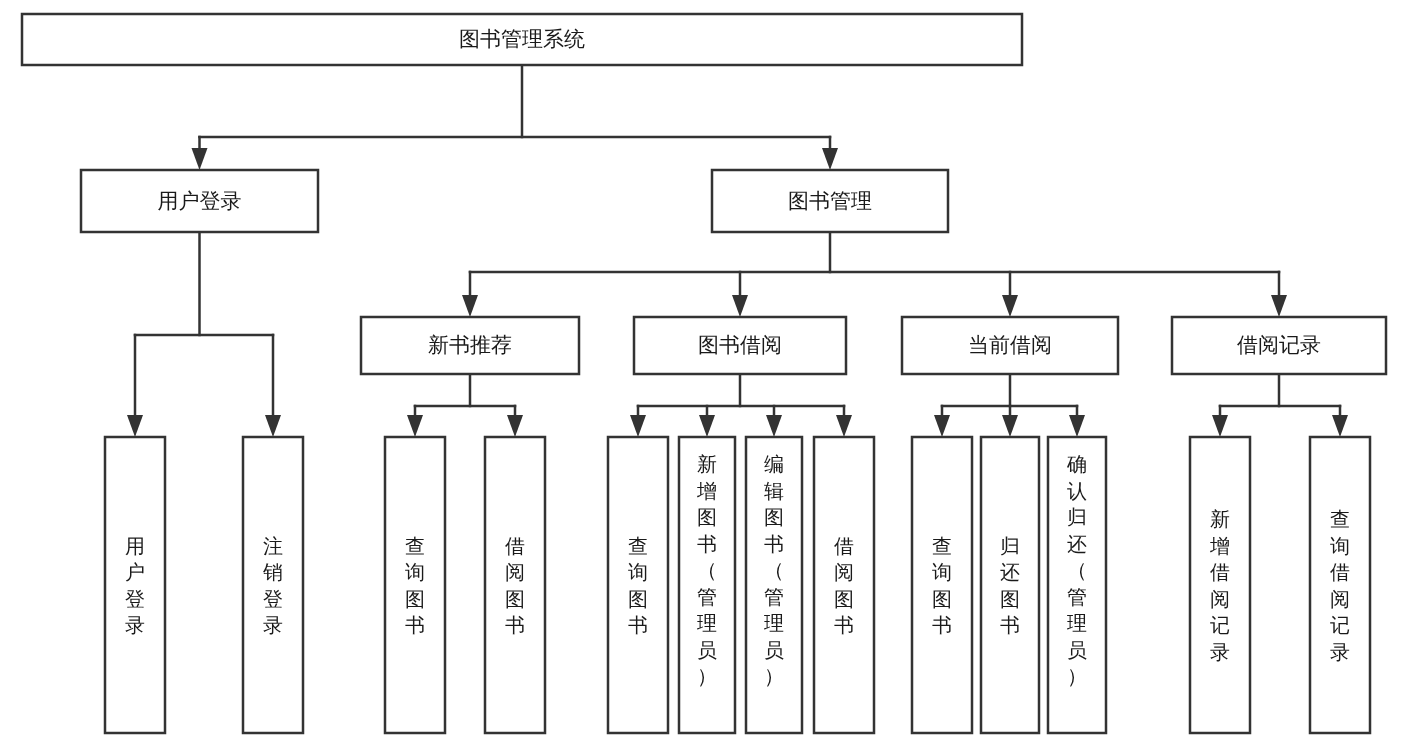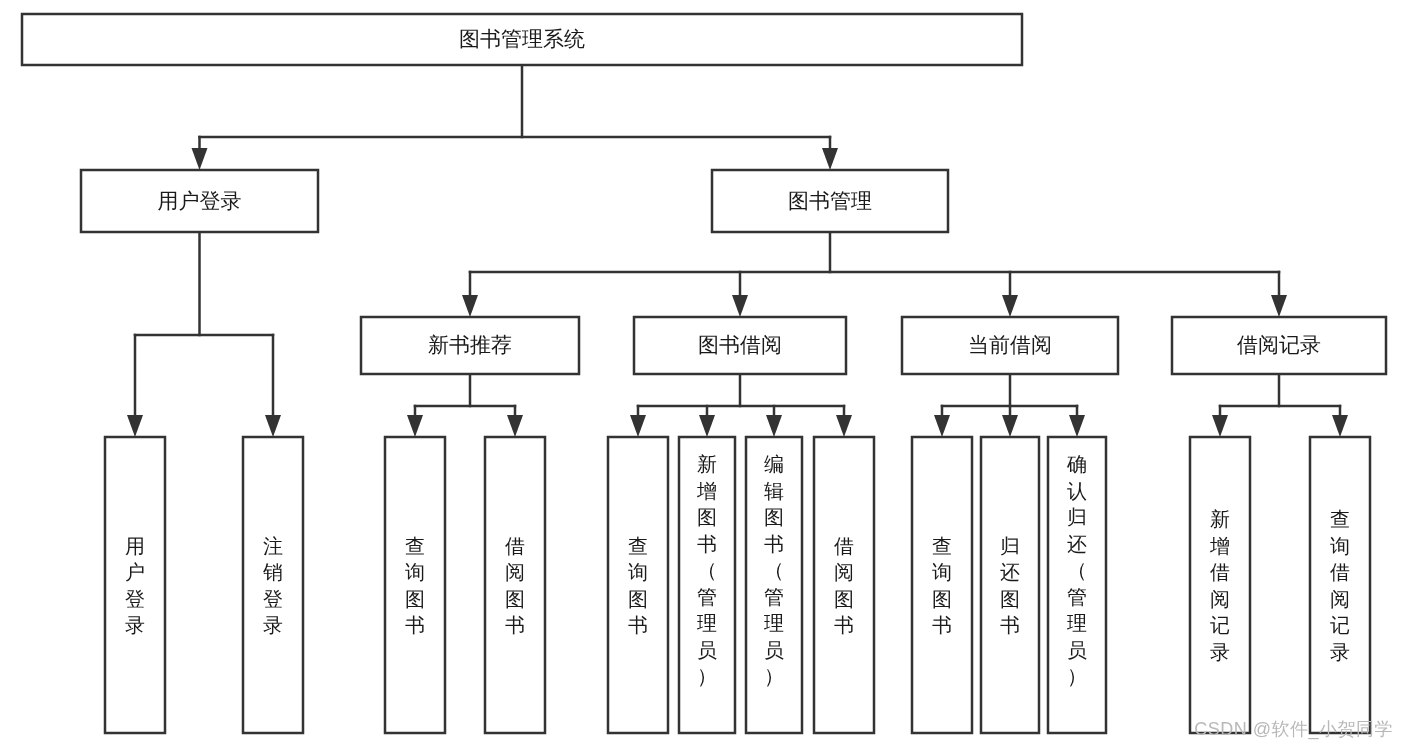--- a/index.html
+++ b/index.html
@@ -201,14 +201,13 @@
         <g>
           <rect class="node-box" x="1190" y="437" width="60" height="296"></rect>
           <text class="node-label-vertical" x="1220" y="526.17" font-size="20"><tspan x="1220" dy="0">新</tspan><tspan x="1220" dy="26.5">增</tspan><tspan x="1220" dy="26.5">借</tspan><tspan x="1220" dy="26.5">阅</tspan><tspan x="1220" dy="26.5">记</tspan><tspan x="1220" dy="26.5">录</tspan></text>
         </g>
         <g>
           <rect class="node-box" x="1310" y="437" width="60" height="296"></rect>
           <text class="node-label-vertical" x="1340" y="526.17" font-size="20"><tspan x="1340" dy="0">查</tspan><tspan x="1340" dy="26.5">询</tspan><tspan x="1340" dy="26.5">借</tspan><tspan x="1340" dy="26.5">阅</tspan><tspan x="1340" dy="26.5">记</tspan><tspan x="1340" dy="26.5">录</tspan></text>
         </g>
       </g>
   </svg>
-  <div class="watermark">CSDN @软件_小贺同学</div>
 </div>
 
 </body></html>

